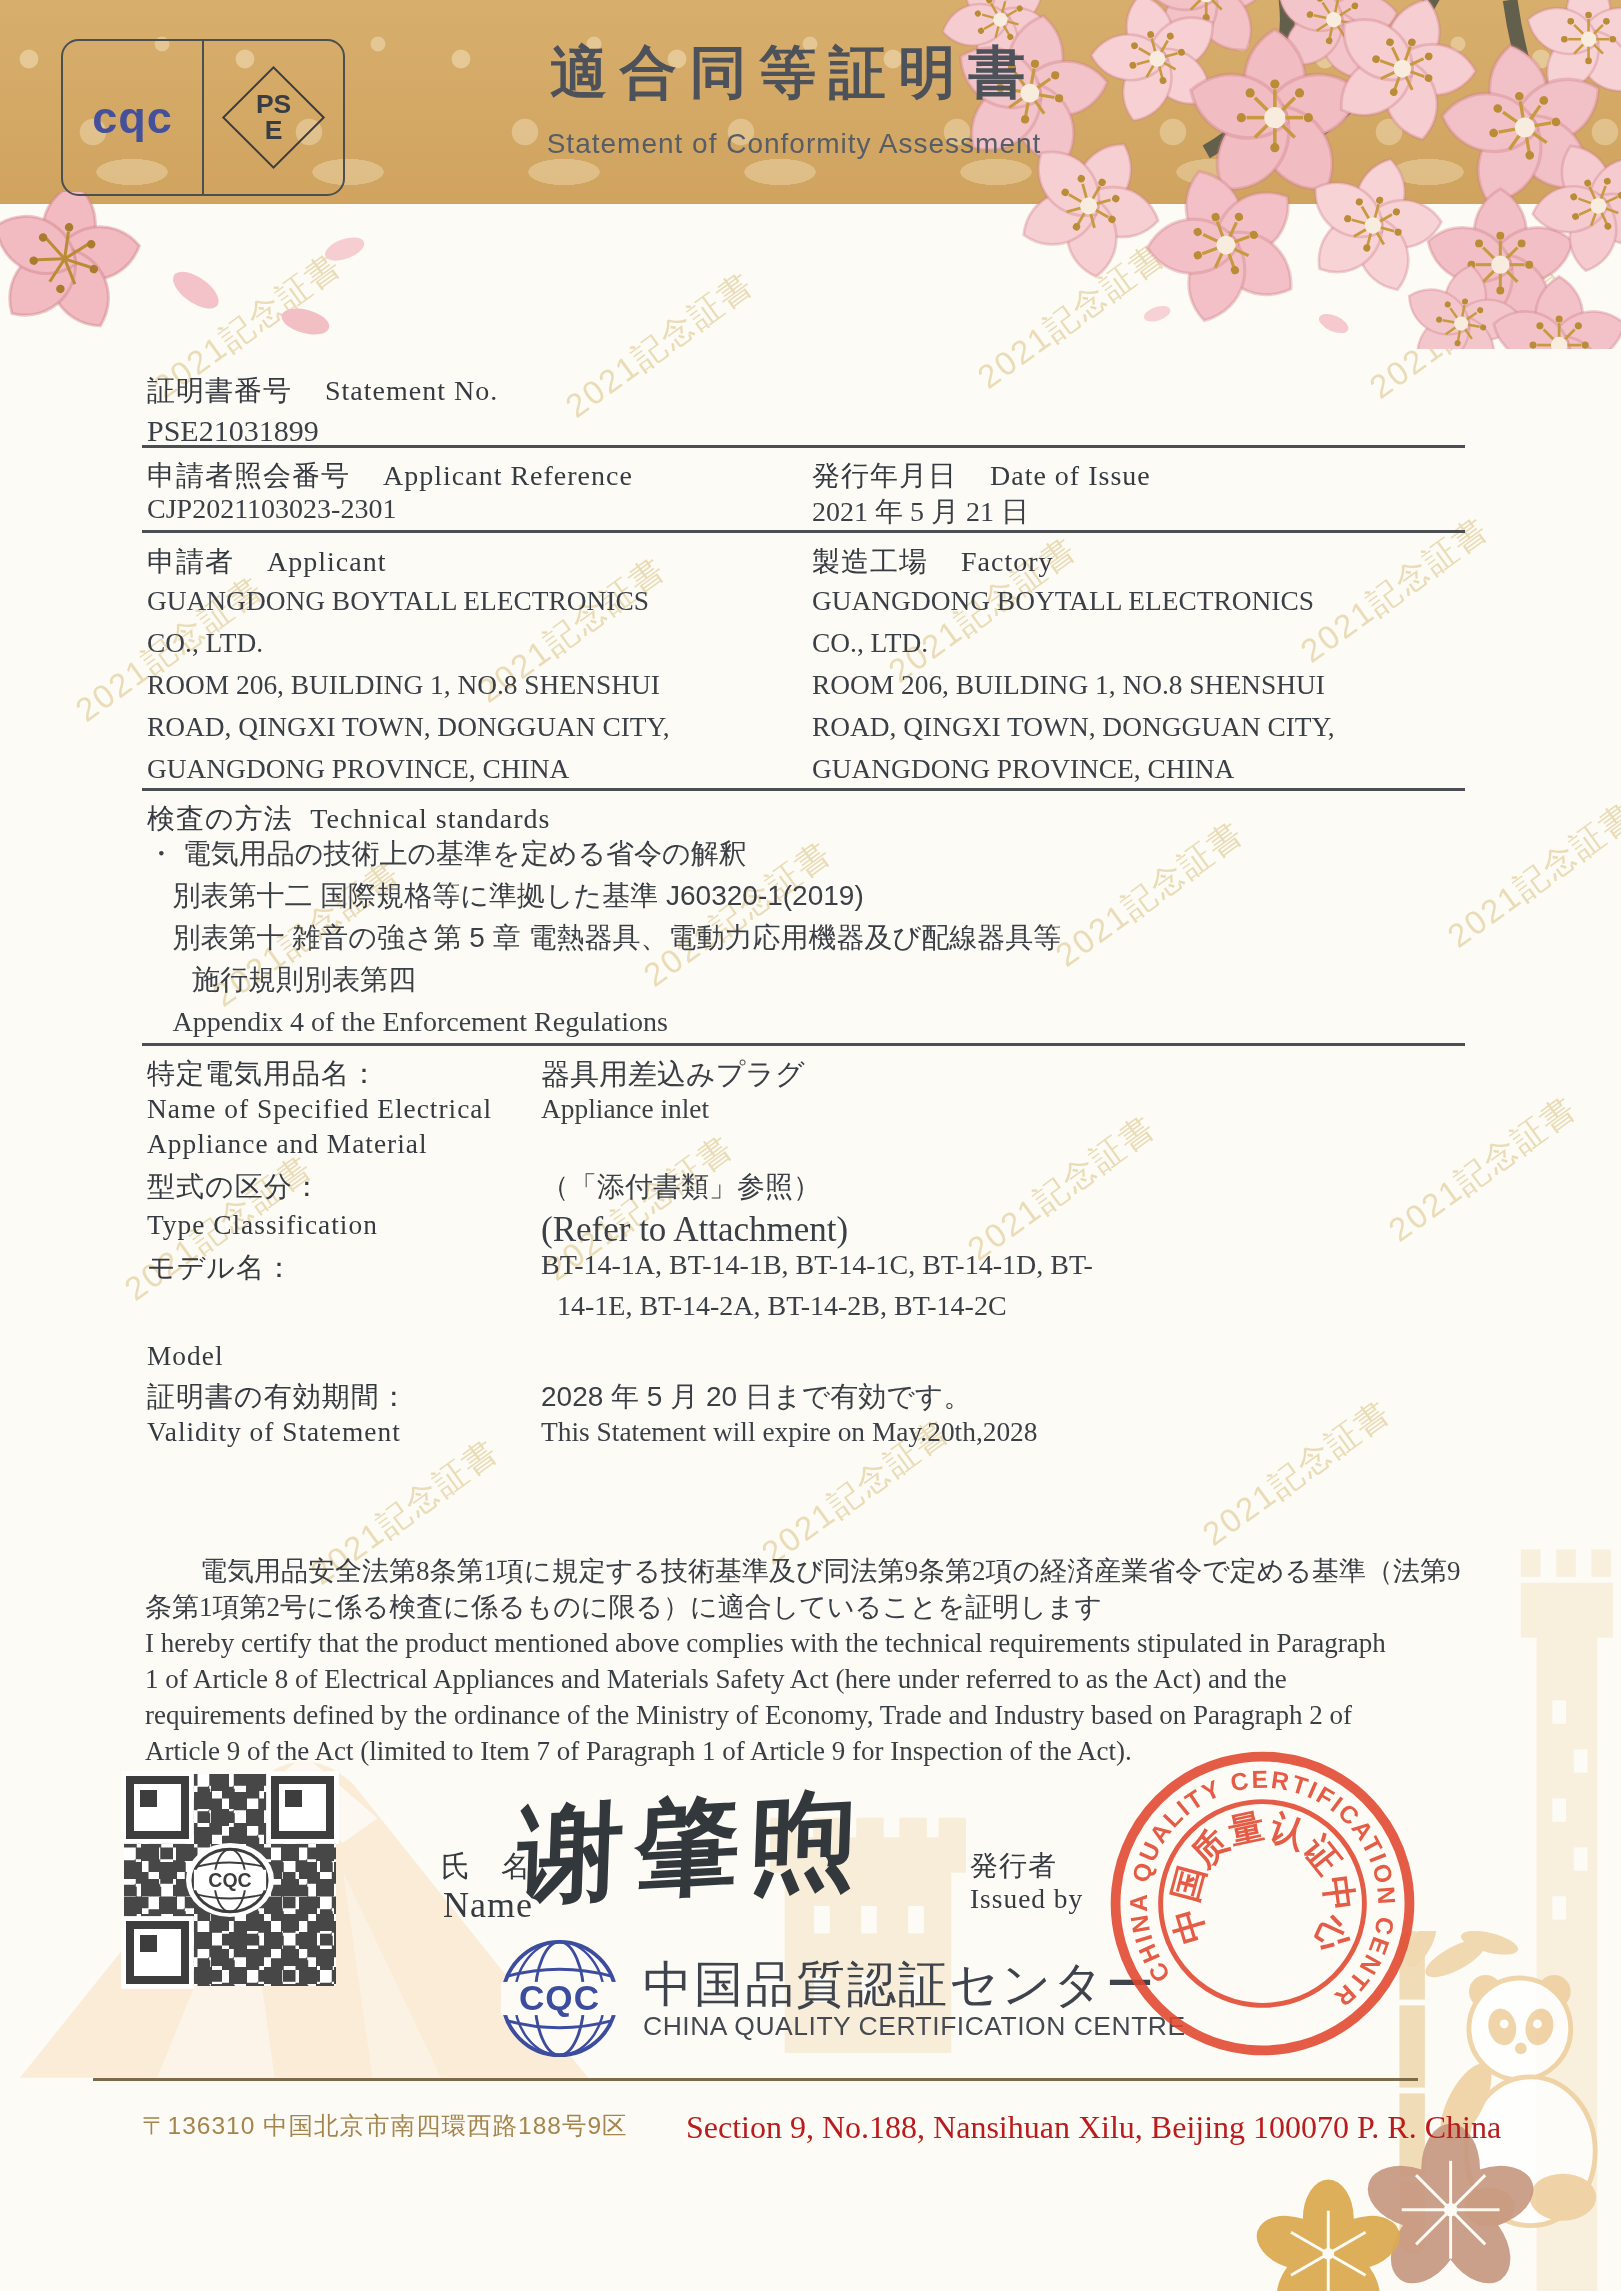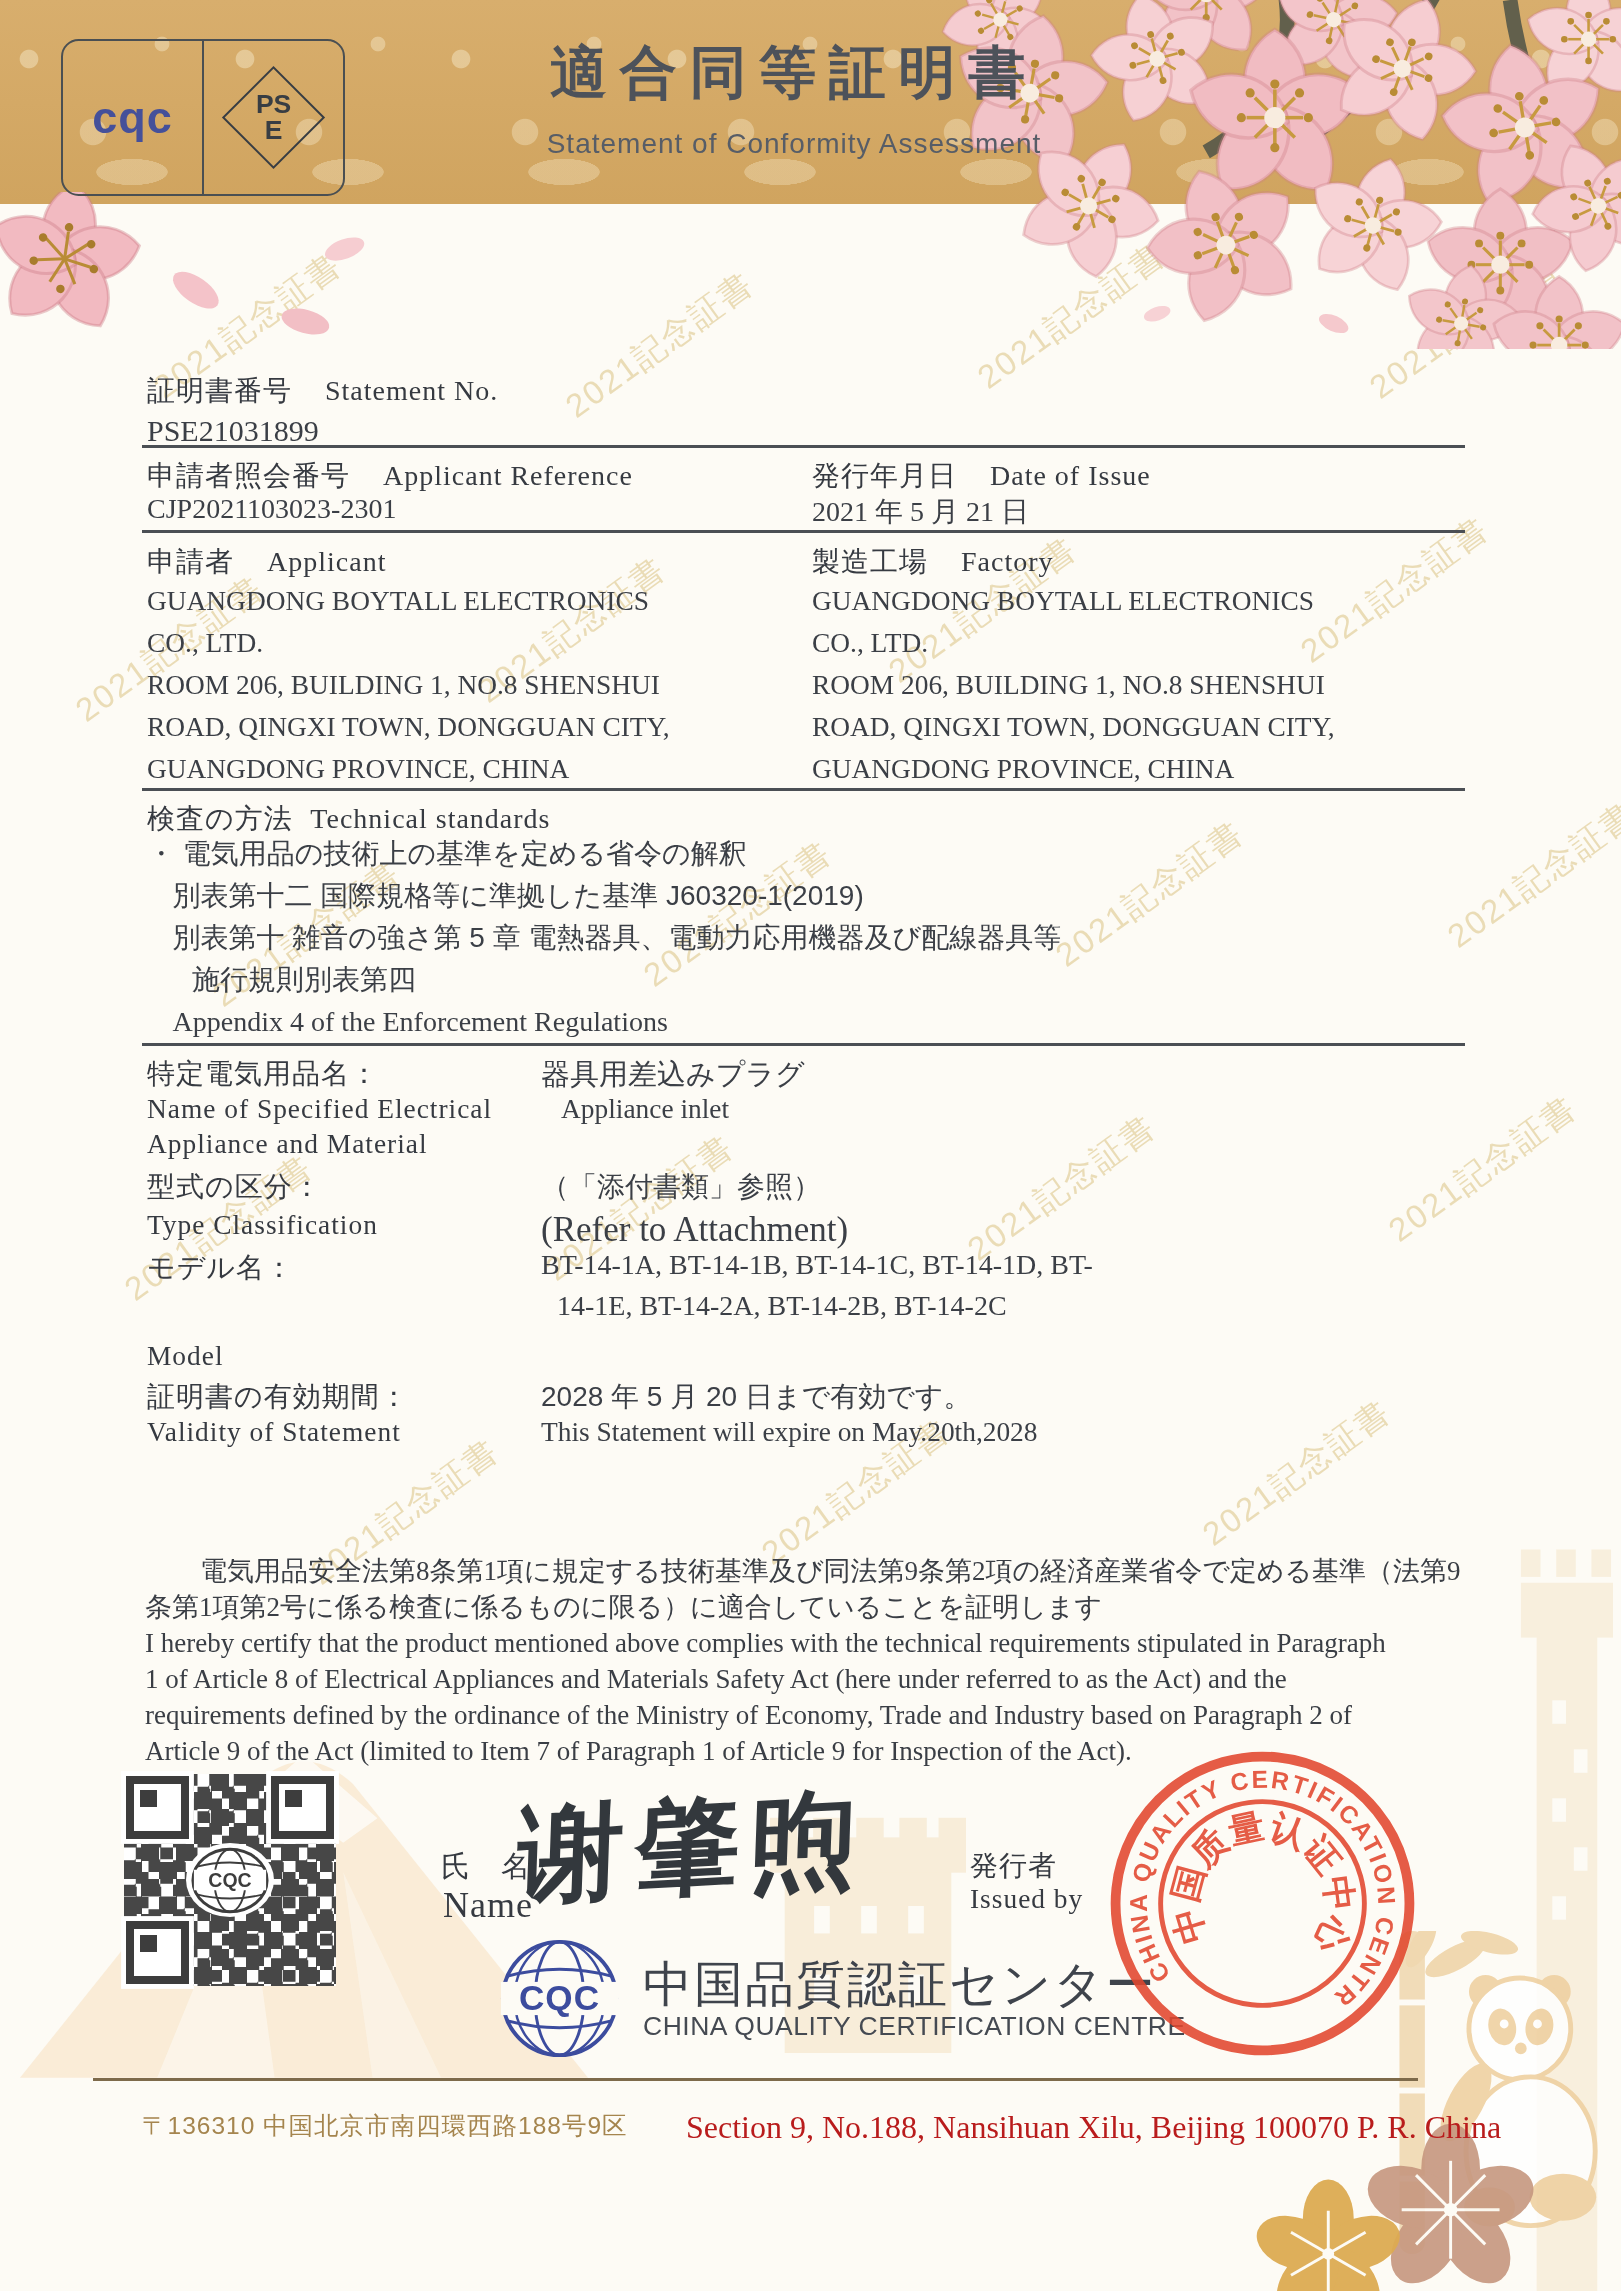--- a/index.html
+++ b/index.html
@@ -367,21 +367,21 @@
     <div>別表第十二 国際規格等に準拠した基準 J60320-1(2019)</div>
     <div>別表第十 雑音の強さ第 5 章 電熱器具、電動力応用機器及び配線器具等</div>
     <div>施行規則別表第四</div>
     <div>Appendix 4 of the Enforcement Regulations</div>
   </div>
   <div class="rule" style="top:1043px;"></div>
 
   <div class="abs jp lbl" style="left:147px;top:1055px;">特定電気用品名：</div>
   <div class="abs jp val" style="left:541px;top:1055px;font-size:29px;">器具用差込みプラグ</div>
   <div class="abs en lbl" style="left:147px;top:1094px;font-size:27.4px;">Name of Specified Electrical</div>
-  <div class="abs en val" style="left:541px;top:1094px;font-size:27.4px;margin-left:20px;">Appliance inlet</div>
+  <div class="abs en val" style="left:541px;top:1094px;font-size:27.4px;">Appliance inlet</div>
   <div class="abs en lbl" style="left:147px;top:1129px;font-size:27.4px;">Appliance and Material</div>
 
   <div class="abs jp lbl" style="left:147px;top:1168px;">型式の区分：</div>
   <div class="abs jp val" style="left:541px;top:1168px;">（「添付書類」参照）</div>
   <div class="abs en lbl" style="left:147px;top:1210px;font-size:27.4px;">Type Classification</div>
   <div class="abs en val" style="left:541px;top:1210px;font-size:35px;font-family:Liberation Serif, serif;">(Refer to Attachment)</div>
 
   <div class="abs jp lbl" style="left:147px;top:1249px;">モデル名：</div>
   <div class="abs en val" style="left:541px;top:1249px;">BT-14-1A, BT-14-1B, BT-14-1C, BT-14-1D, BT-</div>
   <div class="abs en val" style="left:541px;top:1290px;margin-left:16px;">14-1E, BT-14-2A, BT-14-2B, BT-14-2C</div>

